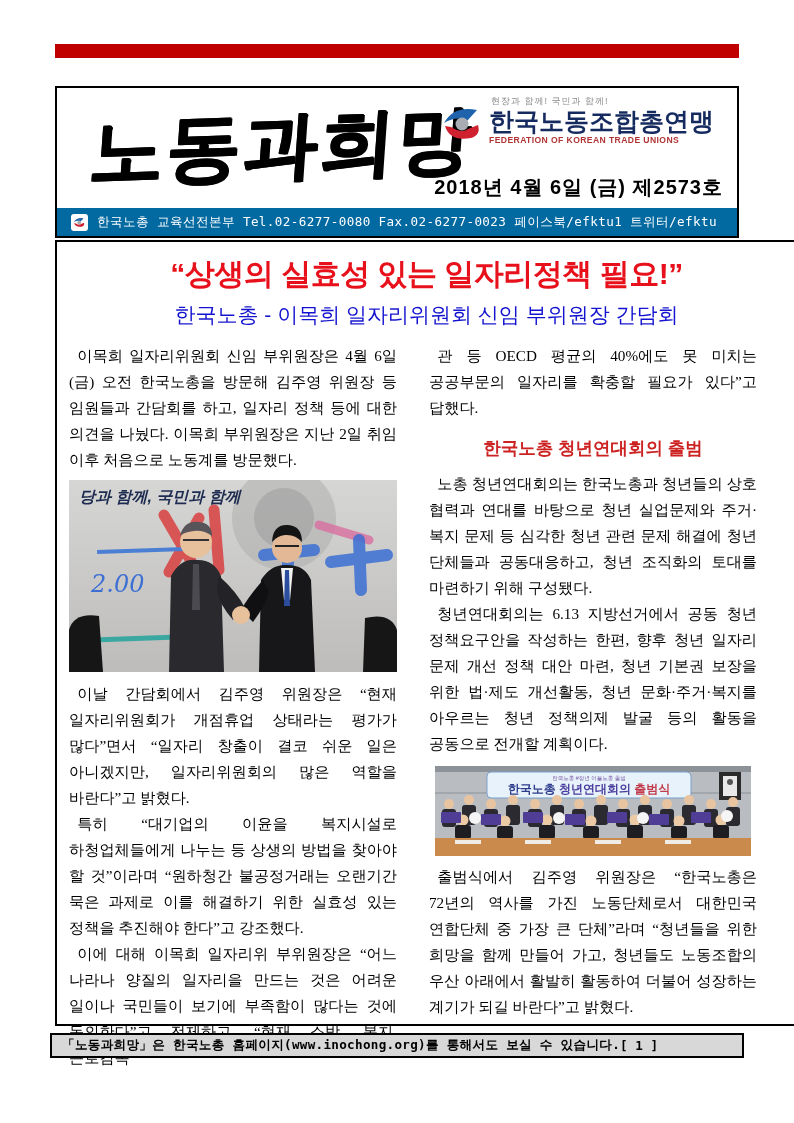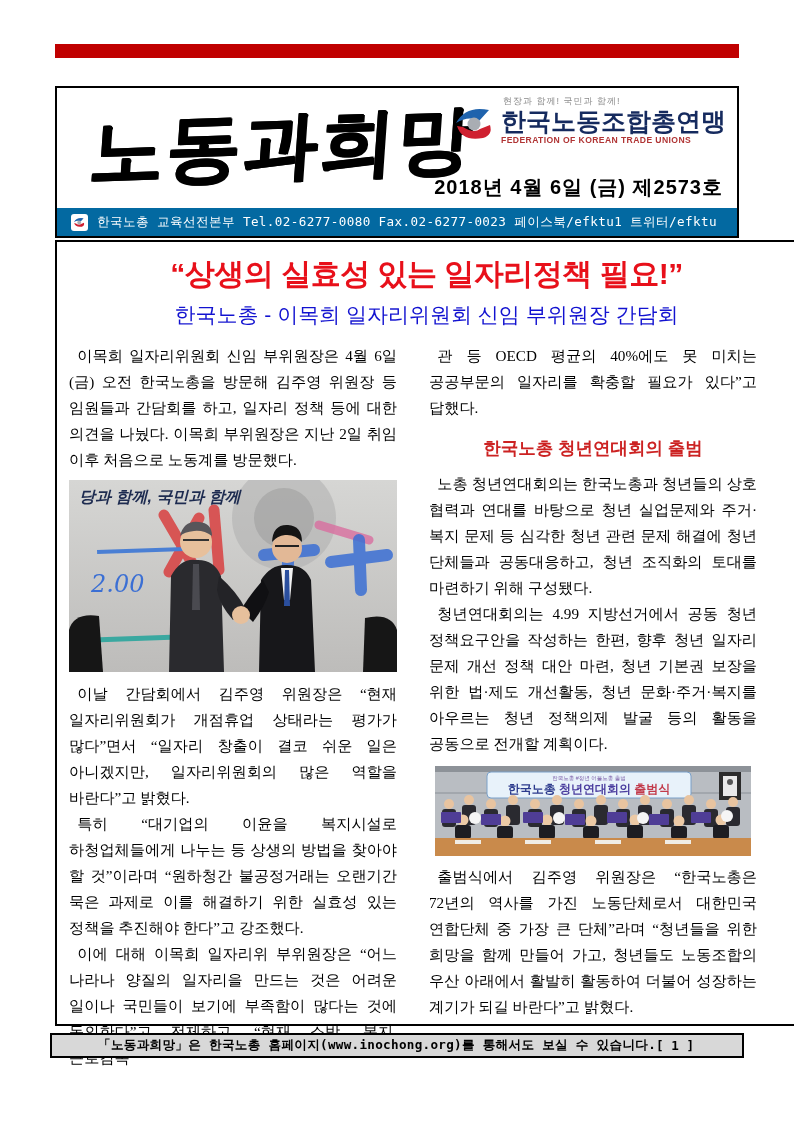--- a/index.html
+++ b/index.html
@@ -5,21 +5,21 @@
   * { margin:0; padding:0; box-sizing:border-box; }
   body { background:#fff; font-family:"Liberation Serif","DejaVu Serif",serif; }
   .page { position:relative; width:794px; height:1123px; background:#fff; overflow:hidden; }
 
   .top-red-bar { position:absolute; left:55px; top:44px; width:684px; height:14px; background:#c00000; }
 
   
   .masthead-box { position:absolute; left:55px; top:86px; width:684px; height:152px; border:2px solid #000; background:#fff; }
   .masthead-inner { position:relative; width:100%; height:122px; }
   .calligraphy { position:absolute; left:32px; top:8px; width:400px; font-family:"DejaVu Serif",serif; font-weight:bold; font-size:74px; letter-spacing:3px; color:#000; transform:rotate(-2deg) skewX(-6deg); text-shadow:1px 0 #000,2px 1px #000,0 1px #000; white-space:nowrap; }
-  .fktu-block { position:absolute; right:14px; top:6px; width:270px; text-align:center; }
+  .fktu-block { position:absolute; right:26px; top:6px; width:270px; text-align:center; }
   .fktu-row { display:flex; align-items:center; justify-content:flex-start; }
   .fktu-logo { width:44px; height:44px; flex:0 0 44px; margin-right:4px; margin-top:8px; }
   .fktu-texts { text-align:left; }
   .fktu-slogan { font-family:"Liberation Sans",sans-serif; font-size:9px; color:#8a8a8a; letter-spacing:1px; margin-left:2px; }
   .fktu-name { font-family:"Liberation Sans",sans-serif; font-weight:bold; font-size:25px; color:#152a5e; letter-spacing:0px; line-height:1.05; white-space:nowrap; }
   .fktu-name-en { font-family:"Liberation Sans",sans-serif; font-weight:bold; font-size:8.6px; color:#b03434; letter-spacing:0.4px; white-space:nowrap; }
   .date-line { position:absolute; right:14px; top:86px; font-family:Liberation Sans, sans-serif; font-weight:bold; font-size:20px; color:#000; letter-spacing:1px; white-space:nowrap; }
   .contact-bar { position:absolute; left:0; bottom:0; width:100%; height:28px; background:#0369a1; display:flex; align-items:center; padding-left:14px; }
   .contact-logo { width:17px; height:17px; background:#fff; border-radius:3px; margin-right:9px; display:flex; align-items:center; justify-content:center; }
   .contact-text { color:#fff; font-family:"DejaVu Sans Mono",monospace; font-size:12.6px; letter-spacing:0.4px; white-space:nowrap; }
@@ -30,21 +30,21 @@
   .subheadline { text-align:center; font-family:"Liberation Sans",sans-serif; font-weight:normal; font-size:21px; color:#1212d0; margin-top:6px; white-space:nowrap; }
   .columns { display:flex; gap:32px; margin-top:14px; padding:0 2px; }
   .col { width:328px; }
   .para { font-size:15.2px; line-height:26px; text-align:justify; color:#000; text-indent:0.55em; word-break:keep-all; }
   .section-heading { text-align:center; font-family:"Liberation Sans",sans-serif; font-weight:bold; font-size:17.5px; color:#cc2222; margin:15px 0 11px 0; }
 
   .photo1 { width:328px; height:192px; margin:7px 0 9px 0; display:block; }
   .photo2 { width:316px; height:90px; margin:9px 0 8px 6px; display:block; }
 
   
-  .footer-bar { position:absolute; left:50px; top:1033px; width:694px; height:25px; background:#d8d8d8; border:2px solid #000; display:flex; align-items:center; justify-content:center; padding:0 12px 0 10px; }
+  .footer-bar { position:absolute; left:50px; top:1033px; width:694px; height:25px; background:#d8d8d8; border:2px solid #000; display:flex; align-items:center; justify-content:flex-start; padding:0 12px 0 10px; }
   .footer-text { font-family:"DejaVu Sans Mono",monospace; font-weight:bold; font-size:12.6px; color:#000; letter-spacing:0.3px; white-space:nowrap; }
   .page-number { font-family:"DejaVu Sans Mono",monospace; font-weight:bold; font-size:12.6px; color:#000; }
 </style>
 </head>
 <body>
 
 <div class="page">
 
   <div class="top-red-bar"></div>
 
@@ -128,21 +128,21 @@
 
         <p class="para">이날 간담회에서 김주영 위원장은 “현재 일자리위원회가 개점휴업 상태라는 평가가 많다”면서 “일자리 창출이 결코 쉬운 일은 아니겠지만, 일자리위원회의 많은 역할을 바란다”고 밝혔다.</p>
         <p class="para">특히 “대기업의 이윤을 복지시설로 하청업체들에게 나누는 등 상생의 방법을 찾아야 할 것”이라며 “원하청간 불공정거래는 오랜기간 묵은 과제로 이를 해결하기 위한 실효성 있는 정책을 추진해야 한다”고 강조했다.</p>
         <p class="para">이에 대해 이목희 일자리위 부위원장은 “어느 나라나 양질의 일자리을 만드는 것은 어려운 일이나 국민들이 보기에 부족함이 많다는 것에 동의한다”고 전제하고, “현재 소방, 복지, 근로감독</p>
       </div>
 
       <div class="col">
         <p class="para">관 등 OECD 평균의 40%에도 못 미치는 공공부문의 일자리를 확충할 필요가 있다”고 답했다.</p>
         <div class="section-heading">한국노총 청년연대회의 출범</div>
         <p class="para">노총 청년연대회의는 한국노총과 청년들의 상호 협력과 연대를 바탕으로 청년 실업문제와 주거·복지 문제 등 심각한 청년 관련 문제 해결에 청년 단체들과 공동대응하고, 청년 조직화의 토대를 마련하기 위해 구성됐다.</p>
-        <p class="para">청년연대회의는 4.99 지방선거에서 공동 청년 정책요구안을 작성하는 한편, 향후 청년 일자리 문제 개선 정책 대안 마련, 청년 기본권 보장을 위한 법·제도 개선활동, 청년 문화·주거·복지를 아우르는 청년 정책의제 발굴 등의 활동을 공동으로 전개할 계획이다.</p>
+        <p class="para">청년연대회의는 6.13 지방선거에서 공동 청년 정책요구안을 작성하는 한편, 향후 청년 일자리 문제 개선 정책 대안 마련, 청년 기본권 보장을 위한 법·제도 개선활동, 청년 문화·주거·복지를 아우르는 청년 정책의제 발굴 등의 활동을 공동으로 전개할 계획이다.</p>
 
         <svg class="photo2" viewBox="0 0 316 90">
           <rect width="316" height="90" fill="#b9bdc2"></rect>
           <rect x="0" y="0" width="316" height="6" fill="#8d9298"></rect>
           <rect x="0" y="26" width="316" height="2" fill="#a2a7ad"></rect>
           <rect x="284" y="6" width="22" height="28" fill="#2b2b2b"></rect>
           <rect x="288" y="10" width="14" height="20" fill="#e9e9e9"></rect>
           <circle cx="295" cy="16" r="3" fill="#555"></circle>
           <rect x="52" y="6" width="204" height="26" rx="4" fill="#e8f2fa" stroke="#7aa0c8"></rect>
           <text x="154" y="14" text-anchor="middle" font-family="Liberation Sans, sans-serif" font-size="5.5" fill="#7b5ea8">한국노총 #청년 어울노총 출범</text>

